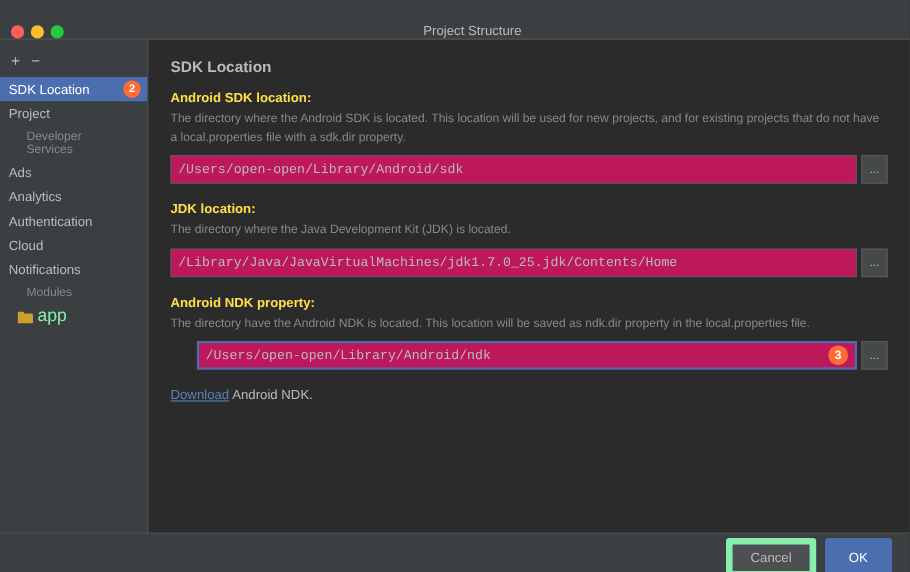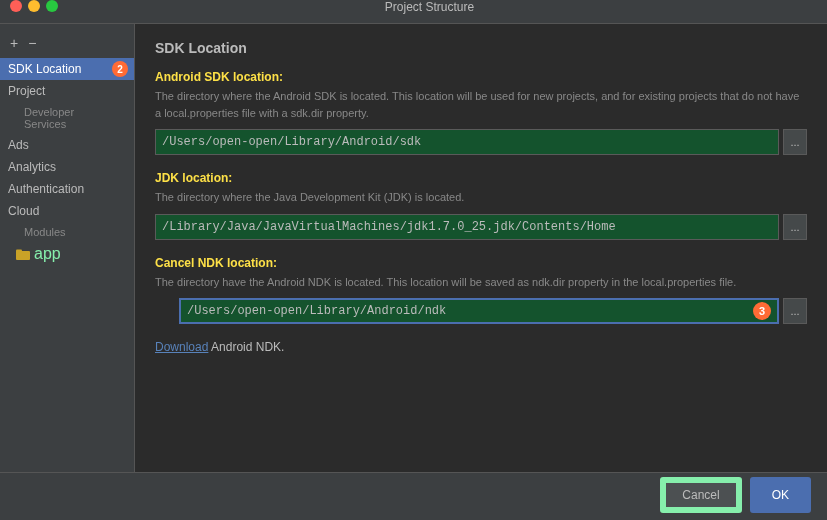--- a/index.html
+++ b/index.html
@@ -8,24 +8,24 @@
       height: 520px;
       background: #3c3f41;
       font-family: -apple-system, 'Helvetica Neue', Arial, sans-serif;
       font-size: 12px;
       color: #bbbbbb;
       overflow: hidden;
     }
 
     
     .title-bar {
-      height: 24px;
+      height: 36px;
       background: #3c3f41;
       display: flex;
-      align-items: flex-start;
+      align-items: flex-end;
       justify-content: center;
       position: relative;
       border-bottom: 1px solid #555;
       padding-left: 32px;
     }
     .title-bar-buttons {
       position: absolute;
       left: 10px;
       display: flex;
       gap: 6px;
@@ -134,21 +134,21 @@
     }
     .input-row {
       display: flex;
       align-items: center;
       margin-bottom: 16px;
       gap: 4px;
     }
     .path-input {
       flex: 1;
       height: 26px;
-      background: #14532d;
+      background: #be185d;
       border: 1px solid #5a5a5a;
       color: #bbbbbb;
       padding: 0 6px;
       font-size: 12px;
       font-family: 'Courier New', monospace;
       outline: none;
     }
     .path-input.highlighted {
       border: 2px solid #4b6eaf;
     }
@@ -279,20 +279,23 @@
     </div>
     <div class="sidebar-item">
       <span>Analytics</span>
     </div>
     <div class="sidebar-item">
       <span>Authentication</span>
     </div>
     <div class="sidebar-item">
       <span>Cloud</span>
     </div>
+    <div class="sidebar-item">
+      <span>Notifications</span>
+    </div>
 
     <div class="sidebar-section-label">
       <span>Modules</span>
     </div>
     <div class="modules-item">
       <svg class="folder-icon" viewBox="0 0 14 12" fill="none" xmlns="http://www.w3.org/2000/svg">
         <rect x="0" y="3" width="14" height="9" rx="1" fill="#c9a227"></rect>
         <rect x="0" y="1.5" width="6" height="3" rx="1" fill="#c9a227"></rect>
       </svg>
       <span>app</span>
@@ -314,21 +317,21 @@
     <div>
       <div class="section-label">JDK location:</div>
       <div class="section-desc">The directory where the Java Development Kit (JDK) is located.</div>
       <div class="input-row">
         <input class="path-input" type="text" value="/Library/Java/JavaVirtualMachines/jdk1.7.0_25.jdk/Contents/Home" style="">
         <button class="browse-btn">...</button>
       </div>
     </div>
 
     <div>
-      <div class="section-label">Cancel NDK location:</div>
+      <div class="section-label">Android NDK property:</div>
       <div class="section-desc">The directory have the Android NDK is located. This location will be saved as ndk.dir property in the local.properties file.</div>
       <div class="input-row">
         <div class="input-badge-wrapper">
           <input class="path-input highlighted" type="text" style="width: 100%;" value="/Users/open-open/Library/Android/ndk">
           <span class="step-badge">3</span>
         </div>
         <button class="browse-btn">...</button>
       </div>
       <div>
         <a class="download-link">Download</a><span> Android NDK.</span>

